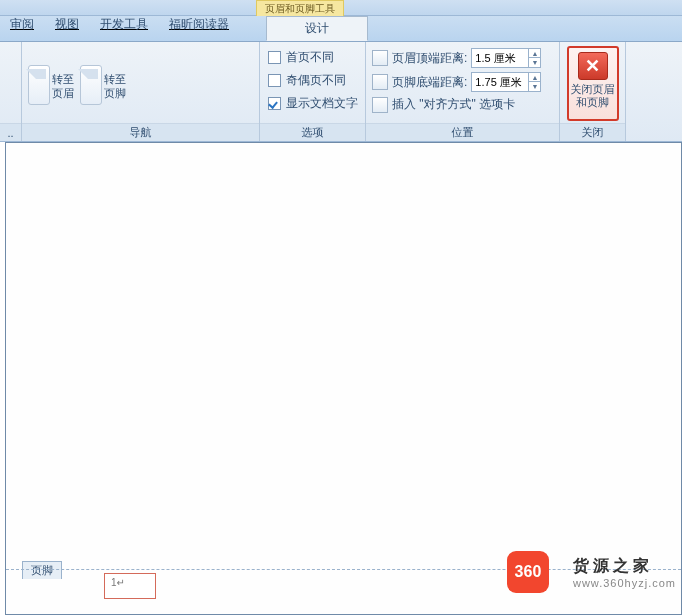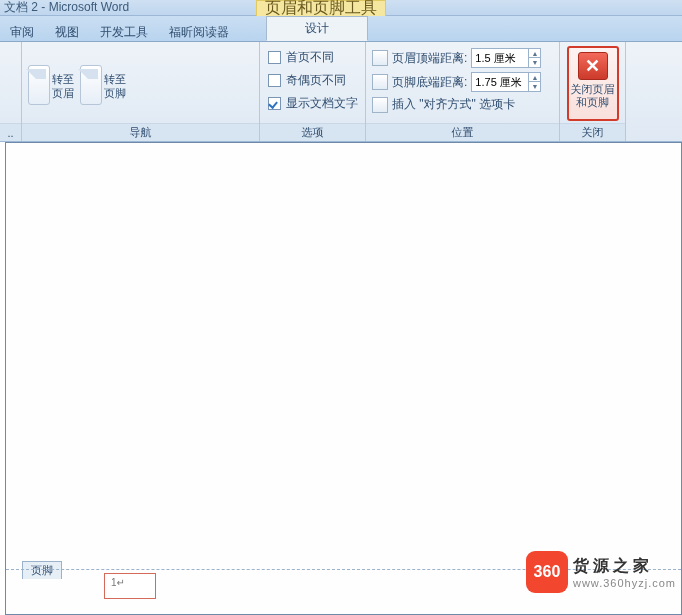--- a/index.html
+++ b/index.html
@@ -1,23 +1,23 @@
 <!DOCTYPE html>
 <html><head>
 <meta charset="utf-8">
 <style>
 * { margin: 0; padding: 0; box-sizing: border-box; font-family: "Microsoft YaHei", SimSun, Arial, sans-serif; }
 body { background: #fff; width: 682px; height: 615px; overflow: hidden; position: relative; }
 
 
 .title-bar { height: 16px; background: linear-gradient(#cfe0f2,#bfd6ee); border-bottom: 1px solid #9db8d6; font-size: 12px; color: #3b5a7a; display: flex; align-items: center; padding-left: 4px; position: relative; }
-.title-bar .contextual { position: absolute; left: 256px; top: 0; height: 16px; background: #f6e7a0; border: 1px solid #e0c960; border-bottom: none; padding: 0 8px; font-size: 16px; color: #6b5a20; display: flex; align-items: center; }
+.title-bar .contextual { position: absolute; left: 256px; top: 0; height: 16px; background: #f6e7a0; border: 1px solid #e0c960; border-bottom: none; padding: 0 8px; font-size: 10px; color: #6b5a20; display: flex; align-items: center; }
 
 
-.tab-row { height: 26px; background: linear-gradient(#cadef2,#b9d4ef); border-bottom: 1px solid #8ba8c8; display: flex; align-items: flex-end; font-size: 12px; position: relative; }
+.tab-row { height: 26px; background: linear-gradient(#cadef2,#b9d4ef); border-bottom: 1px solid #8ba8c8; display: flex; align-items: flex-start; font-size: 12px; position: relative; text-decoration: underline; }
 .tab { padding: 0 10px; display: flex; align-items: center; color: #2f4d6f; cursor: pointer; border-right: 1px solid transparent; }
 .tab.design { position: absolute; left: 266px; top: 0; bottom: 0; background: #eef3f8; border: 1px solid #a6bacf; border-bottom: 1px solid #eef3f8; padding: 0 38px; color: #2f4d6f; }
 
 
 .ribbon { height: 100px; background: linear-gradient(#eef3f8,#dfe9f4); border-bottom: 1px solid #9db8d6; display: flex; }
 .group { border-right: 1px solid #b7c9dd; display: flex; flex-direction: column; }
 .group-body { flex: 1; display: flex; padding: 4px 6px 0 6px; gap: 4px; }
 .group-label { height: 18px; font-size: 11px; color: #2f4d6f; text-align: center; border-top: 1px solid #c9d7e6; background: #d7e4f1; display: flex; align-items: center; justify-content: center; }
 
 .big-btn { width: 48px; display: flex; flex-direction: row; align-items: center; justify-content: flex-start; padding-top: 2px; font-size: 11px; color: #2f4d6f; cursor: pointer; text-align: center; line-height: 14px; }
@@ -49,31 +49,30 @@
 .close-btn .lbl { font-size: 11px; color: #2f4d6f; text-align: center; line-height: 13px; }
 
 
 .doc-area { position: absolute; left: 5px; top: 142px; right: 0; bottom: 0; background: #fff; border: 1px solid #6f8aa8; overflow: hidden; }
 .doc-page { position: absolute; inset: 0; background: #fefefe; }
 .footer-dash { position: absolute; left: 0; right: 0; top: 426px; border-top: 1px dashed #9ab2cc; }
 .footer-tag { position: absolute; left: 16px; top: 418px; background: #e6eef6; border: 1px solid #9ab2cc; border-bottom: none; font-size: 11px; color: #2f4d6f; padding: 1px 8px; }
 .page-num-box { position: absolute; left: 98px; top: 430px; width: 52px; height: 26px; border: 1px solid #d46a5a; background: #fff; font-size: 10px; color: #777; padding: 3px 6px; }
 
 
-.watermark { position: absolute; right: 6px; bottom: 22px; display: flex; align-items: center; gap: 5px; margin-left: 24px; }
+.watermark { position: absolute; right: 6px; bottom: 22px; display: flex; align-items: center; gap: 24px; margin-left: 24px; }
 .watermark .badge { width: 42px; height: 42px; border-radius: 9px; background: #f2462e; color: #fff; font-weight: bold; font-size: 16px; display: flex; align-items: center; justify-content: center; }
 .watermark .wtxt { display: flex; flex-direction: column; }
 .watermark .wtxt .t1 { font-size: 16px; color: #333; font-weight: 600; letter-spacing: 4px; }
 .watermark .wtxt .t2 { font-size: 11px; color: #888; letter-spacing: 1px; }
 </style>
 </head>
 <body>
 
 <div class="title-bar">
-  <span>文档 2 - Microsoft Word</span>
   <div class="contextual">页眉和页脚工具</div>
 </div>
 
 <div class="tab-row">
   <div class="tab">审阅</div>
   <div class="tab">视图</div>
   <div class="tab">开发工具</div>
   <div class="tab">福昕阅读器</div>
   <div class="tab design">设计</div>
 </div>

